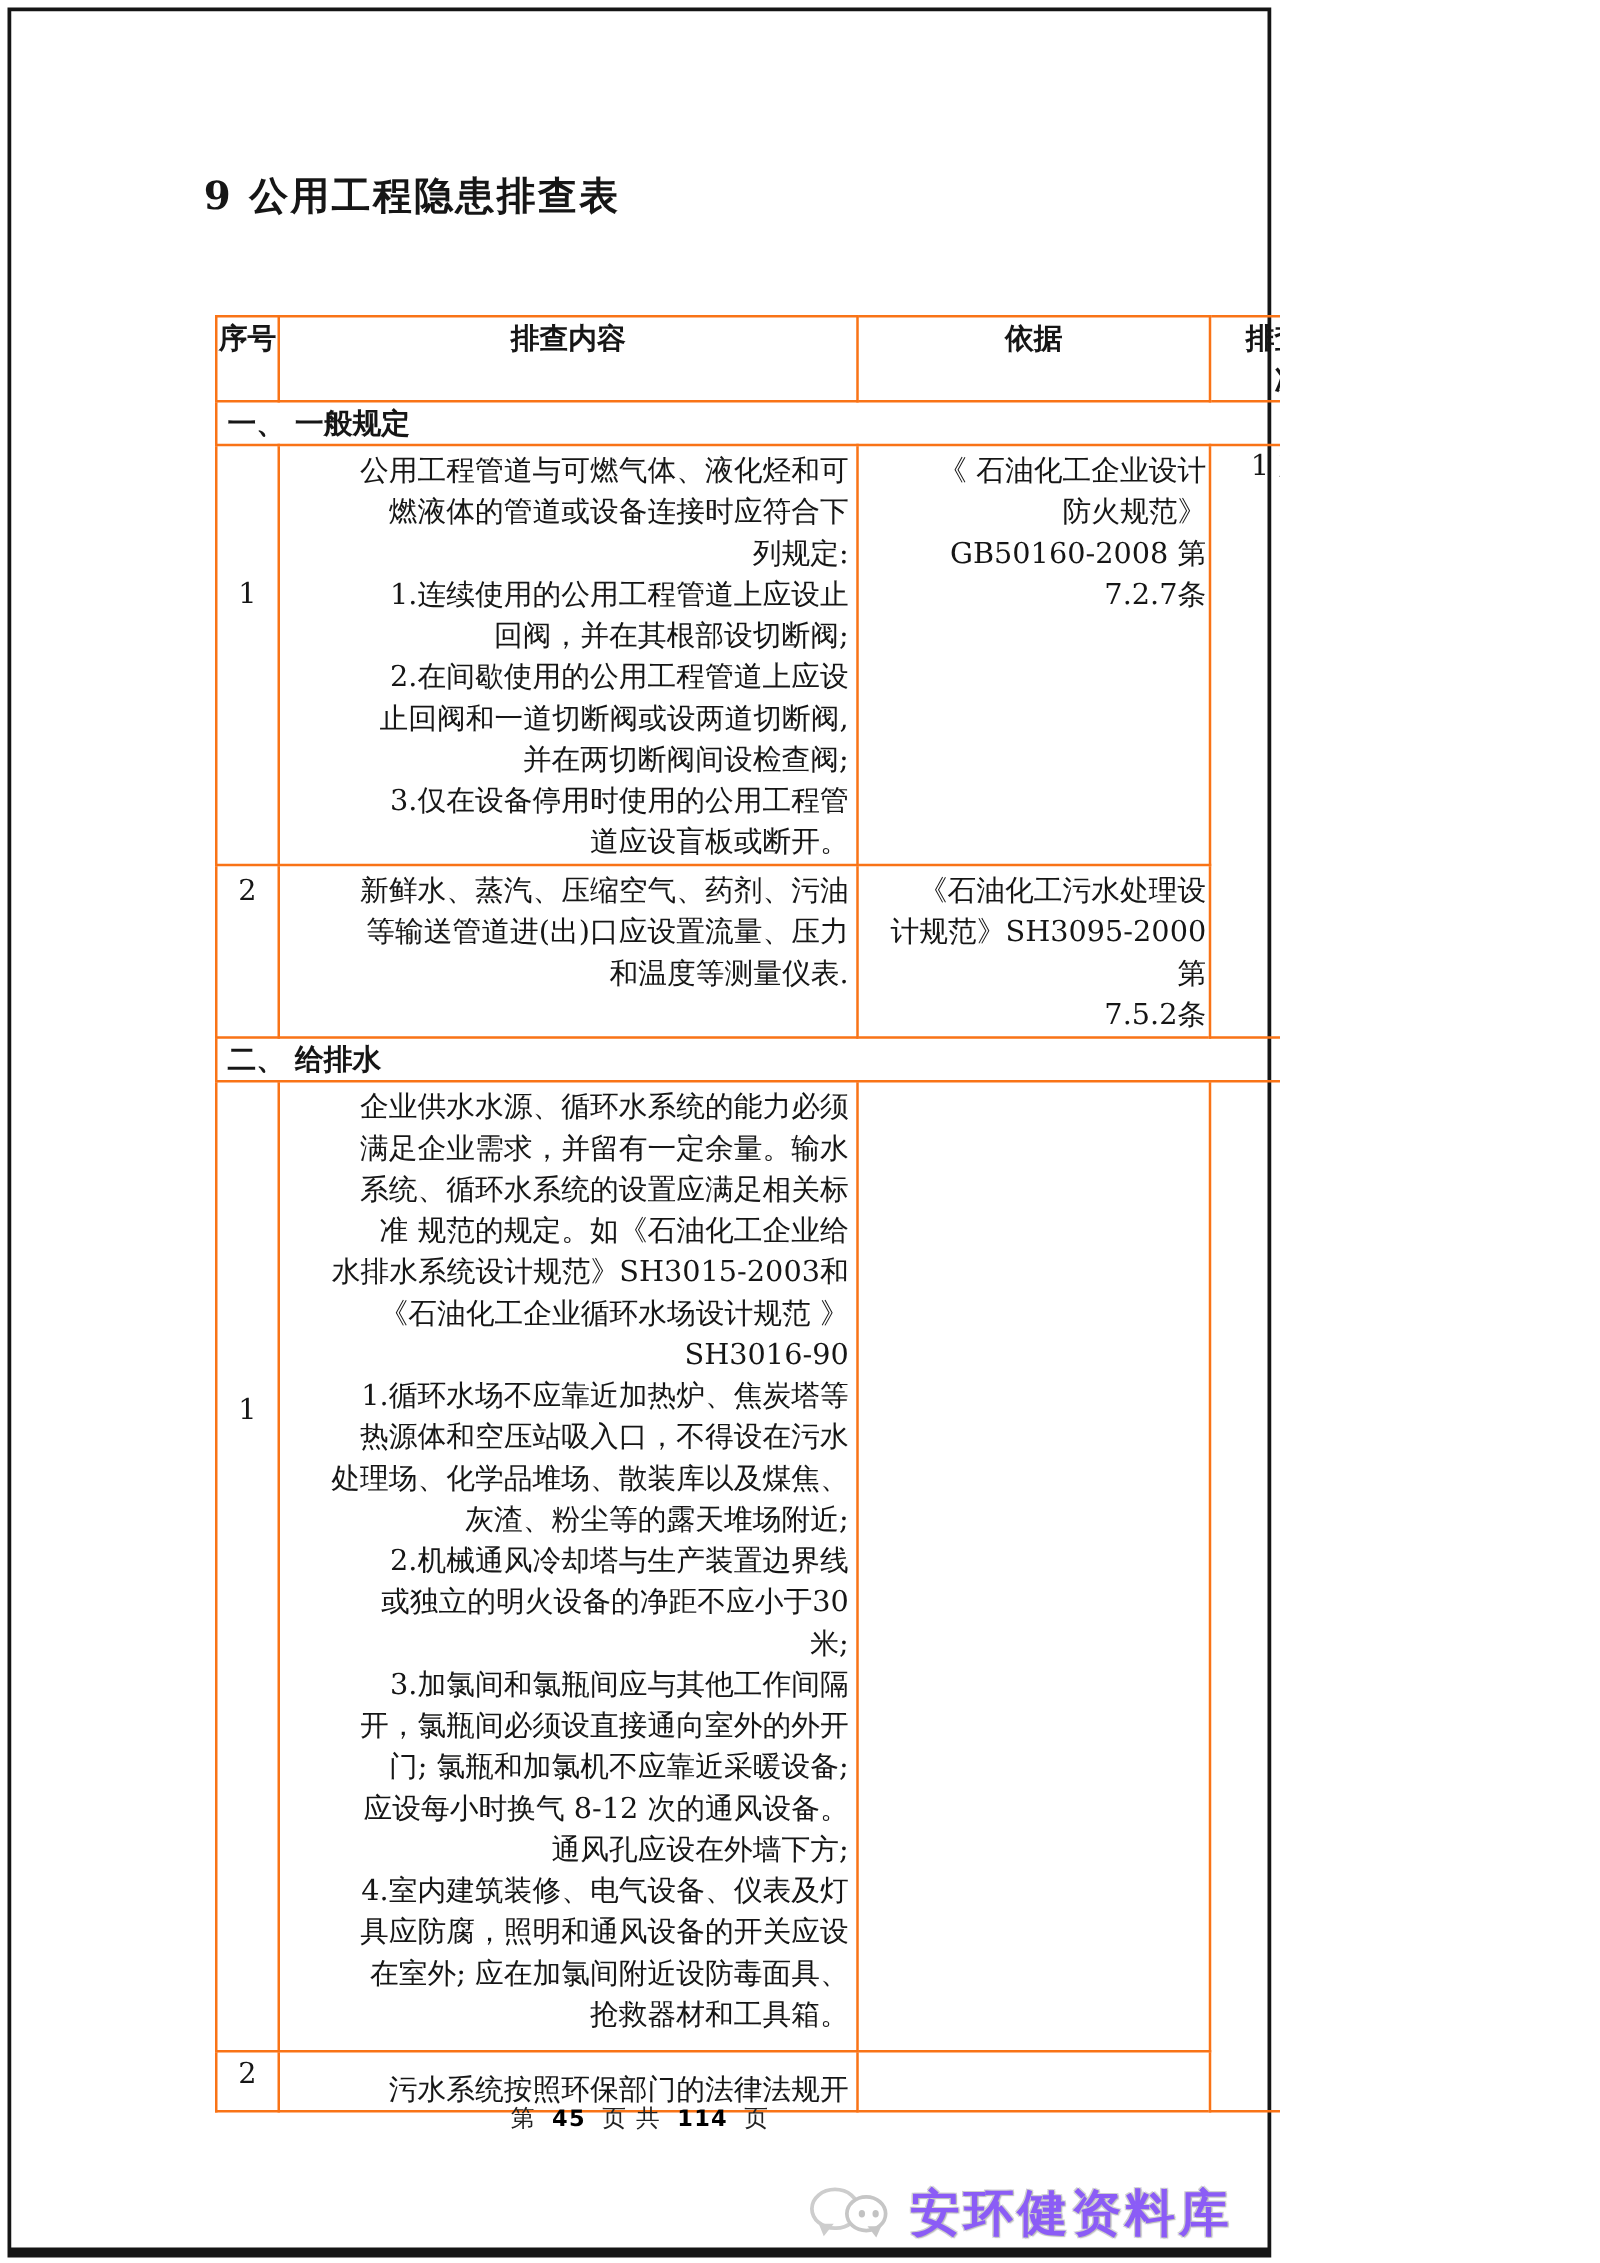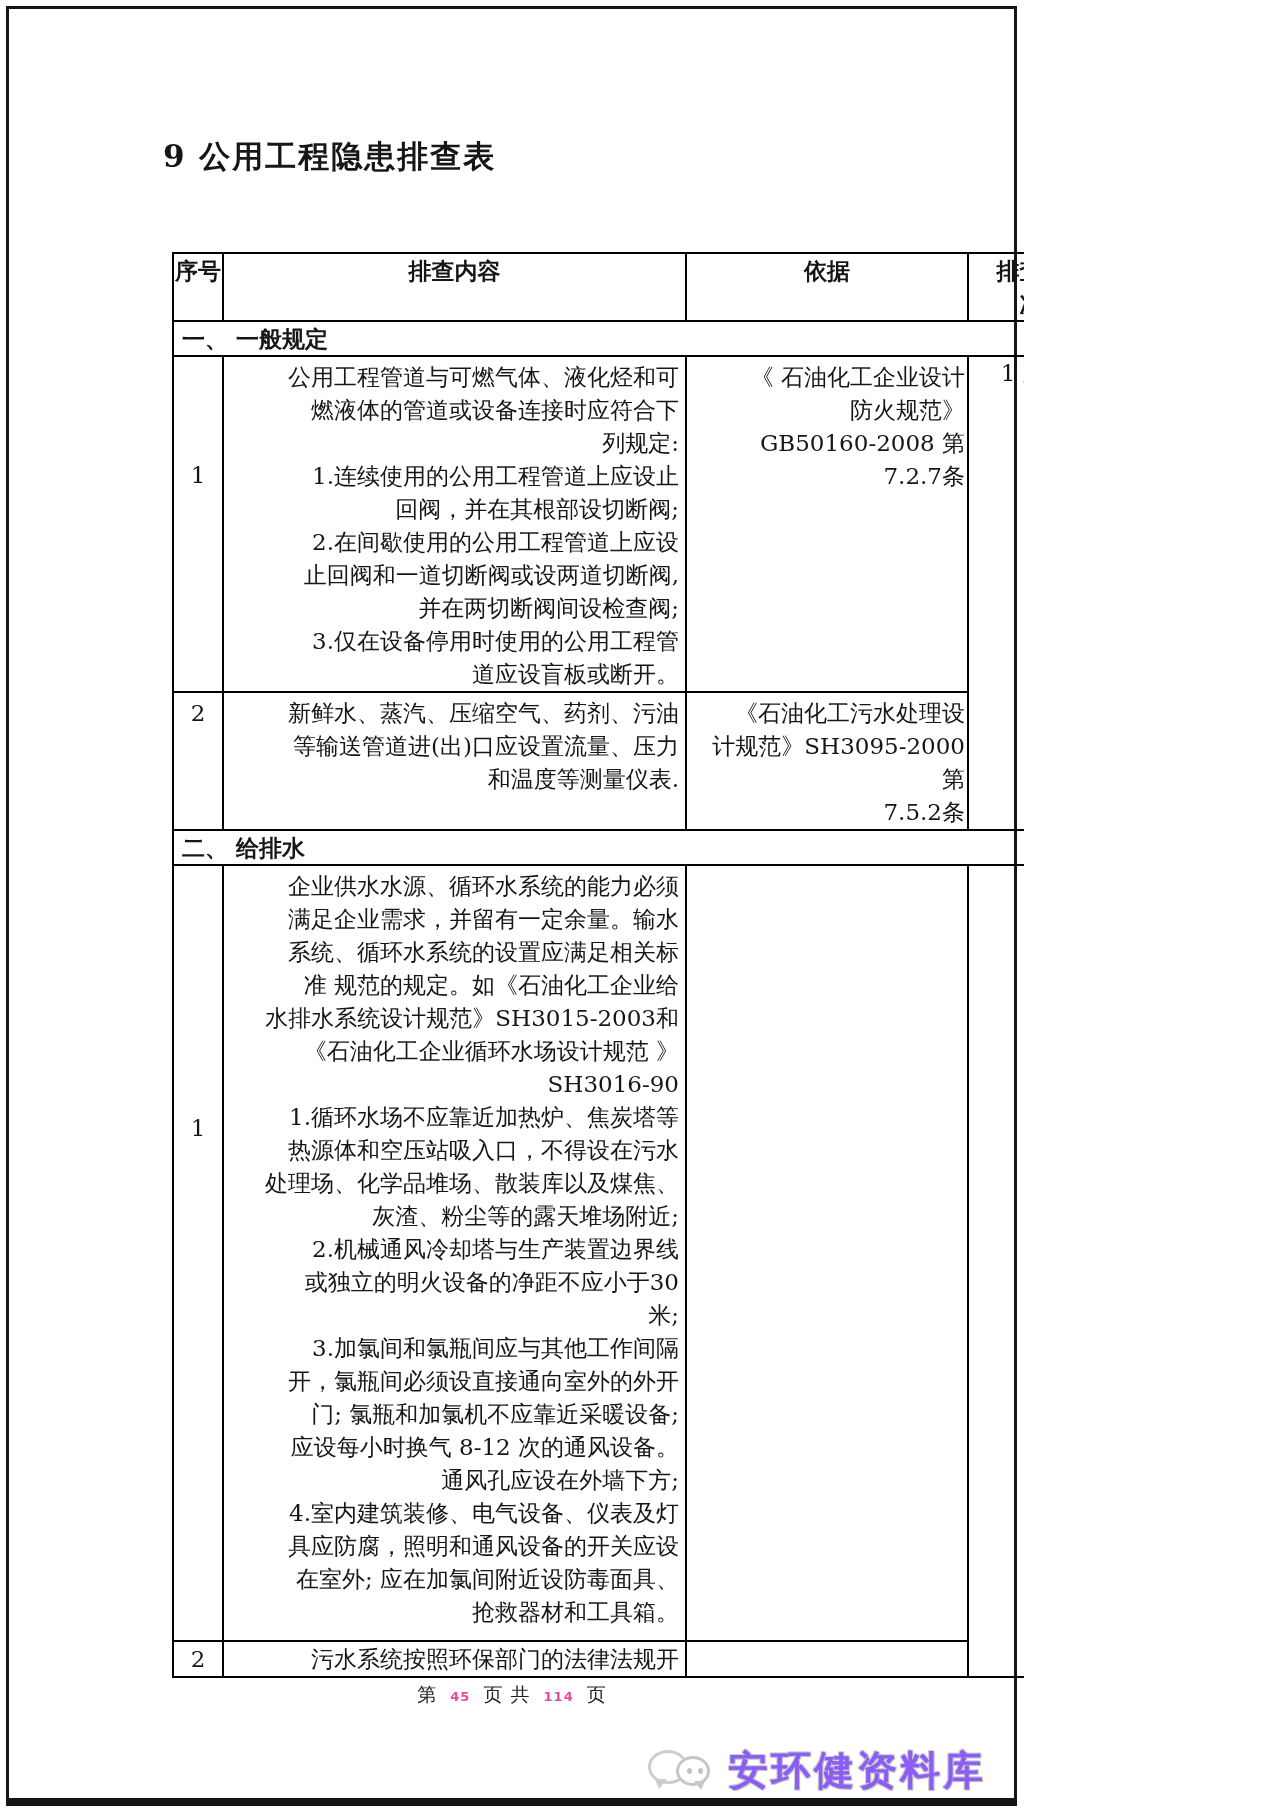--- a/index.html
+++ b/index.html
@@ -22,21 +22,21 @@
     position:absolute; left:163px; top:136px;
     font-size:31px; font-weight:bold; letter-spacing:2px;
     white-space:pre;
   }
   table.inspection {
     position:absolute; left:172px; top:252px;
     width:921px;
     border-collapse:collapse; table-layout:fixed;
   }
   table.inspection th, table.inspection td {
-    border:2px solid #000000;
+    border:2px solid #f97316;
     font-size:23px; line-height:33px;
     vertical-align:top;
     font-family:"DejaVu Serif","Liberation Serif",serif;
     overflow:hidden;
   }
   th.hdr {
     height:64px; text-align:center; vertical-align:middle;
     font-size:25px; font-weight:bold; line-height:30px;
   }
   td.section-cell {
@@ -47,31 +47,31 @@
   td.content-cell { padding:4px 6px 0 12px; }
   td.basis-cell { padding:4px 2px 0 10px; font-size:22px; }
   td.freq-cell { padding:0 2px 0 10px; }
   .ws { white-space:pre-line;text-align:right; }
   tr.r-s1r1 { height:330px; }
   tr.r-s1r1 td.seq-cell { padding-top:102px; }
   tr.r-s1r2 { height:116px; }
   tr.r-s2r1 { height:776px; }
   tr.r-s2r1 td.seq-cell { padding-top:246px; }
   tr.r-s2r2 { height:36px; }
-  tr.r-s2r2 td { padding-top:1px; line-height:32px; }
+  tr.r-s2r2 td { padding-top:14px; line-height:32px; }
   tr.r-s2r2 td.seq-cell { padding-top:1px; }
   .page-footer {
     position:absolute; left:0; width:100%; top:1682px;
     text-align:center;
     font-family:"DejaVu Serif","Liberation Serif",serif;
     font-size:19px; color:#222; letter-spacing:1px;
   }
   .page-footer .num {
     font-family:"DejaVu Sans","Liberation Sans",sans-serif;
-    font-weight:bold; font-size:13px; padding:0 6px; color:#ec4899;
+    font-weight:bold; font-size:18px; padding:0 6px; color:#000000;
   }
   .watermark {
     position:absolute; right:38px; bottom:12px;
     display:flex; align-items:center;
     user-select:none;
   }
   .wm-text {
     font-size:40px; font-weight:bold; letter-spacing:3px;
     color:#8b5cf6;
     text-shadow:-1px -1px 0 #cfcfcf, 1px 1px 1px #b9b9b9, 1px -1px 0 #d8d8d8, -1px 1px 0 #d8d8d8;

